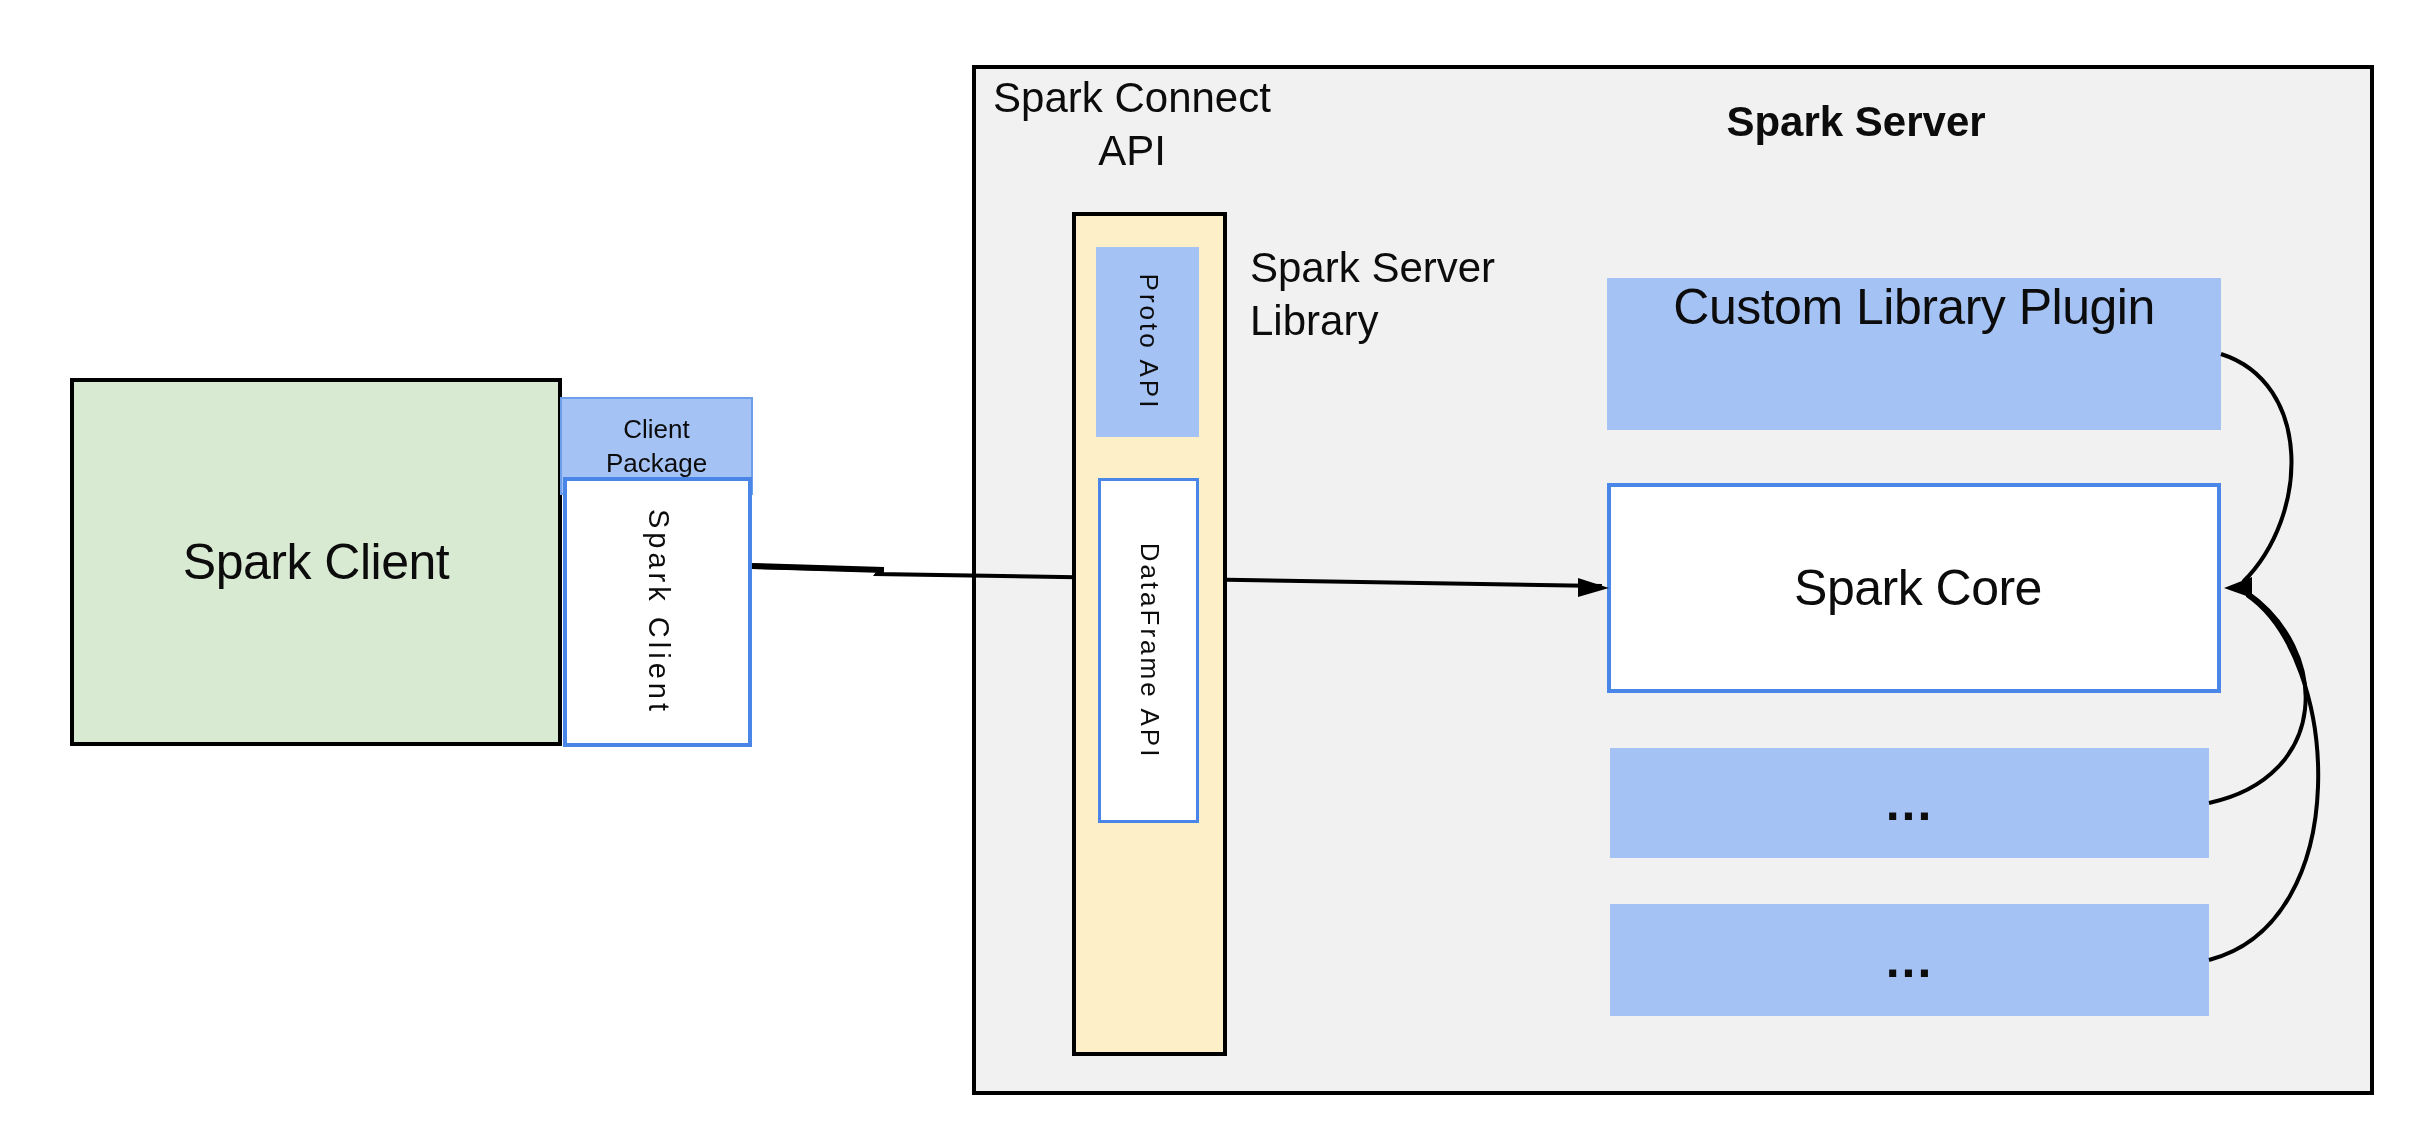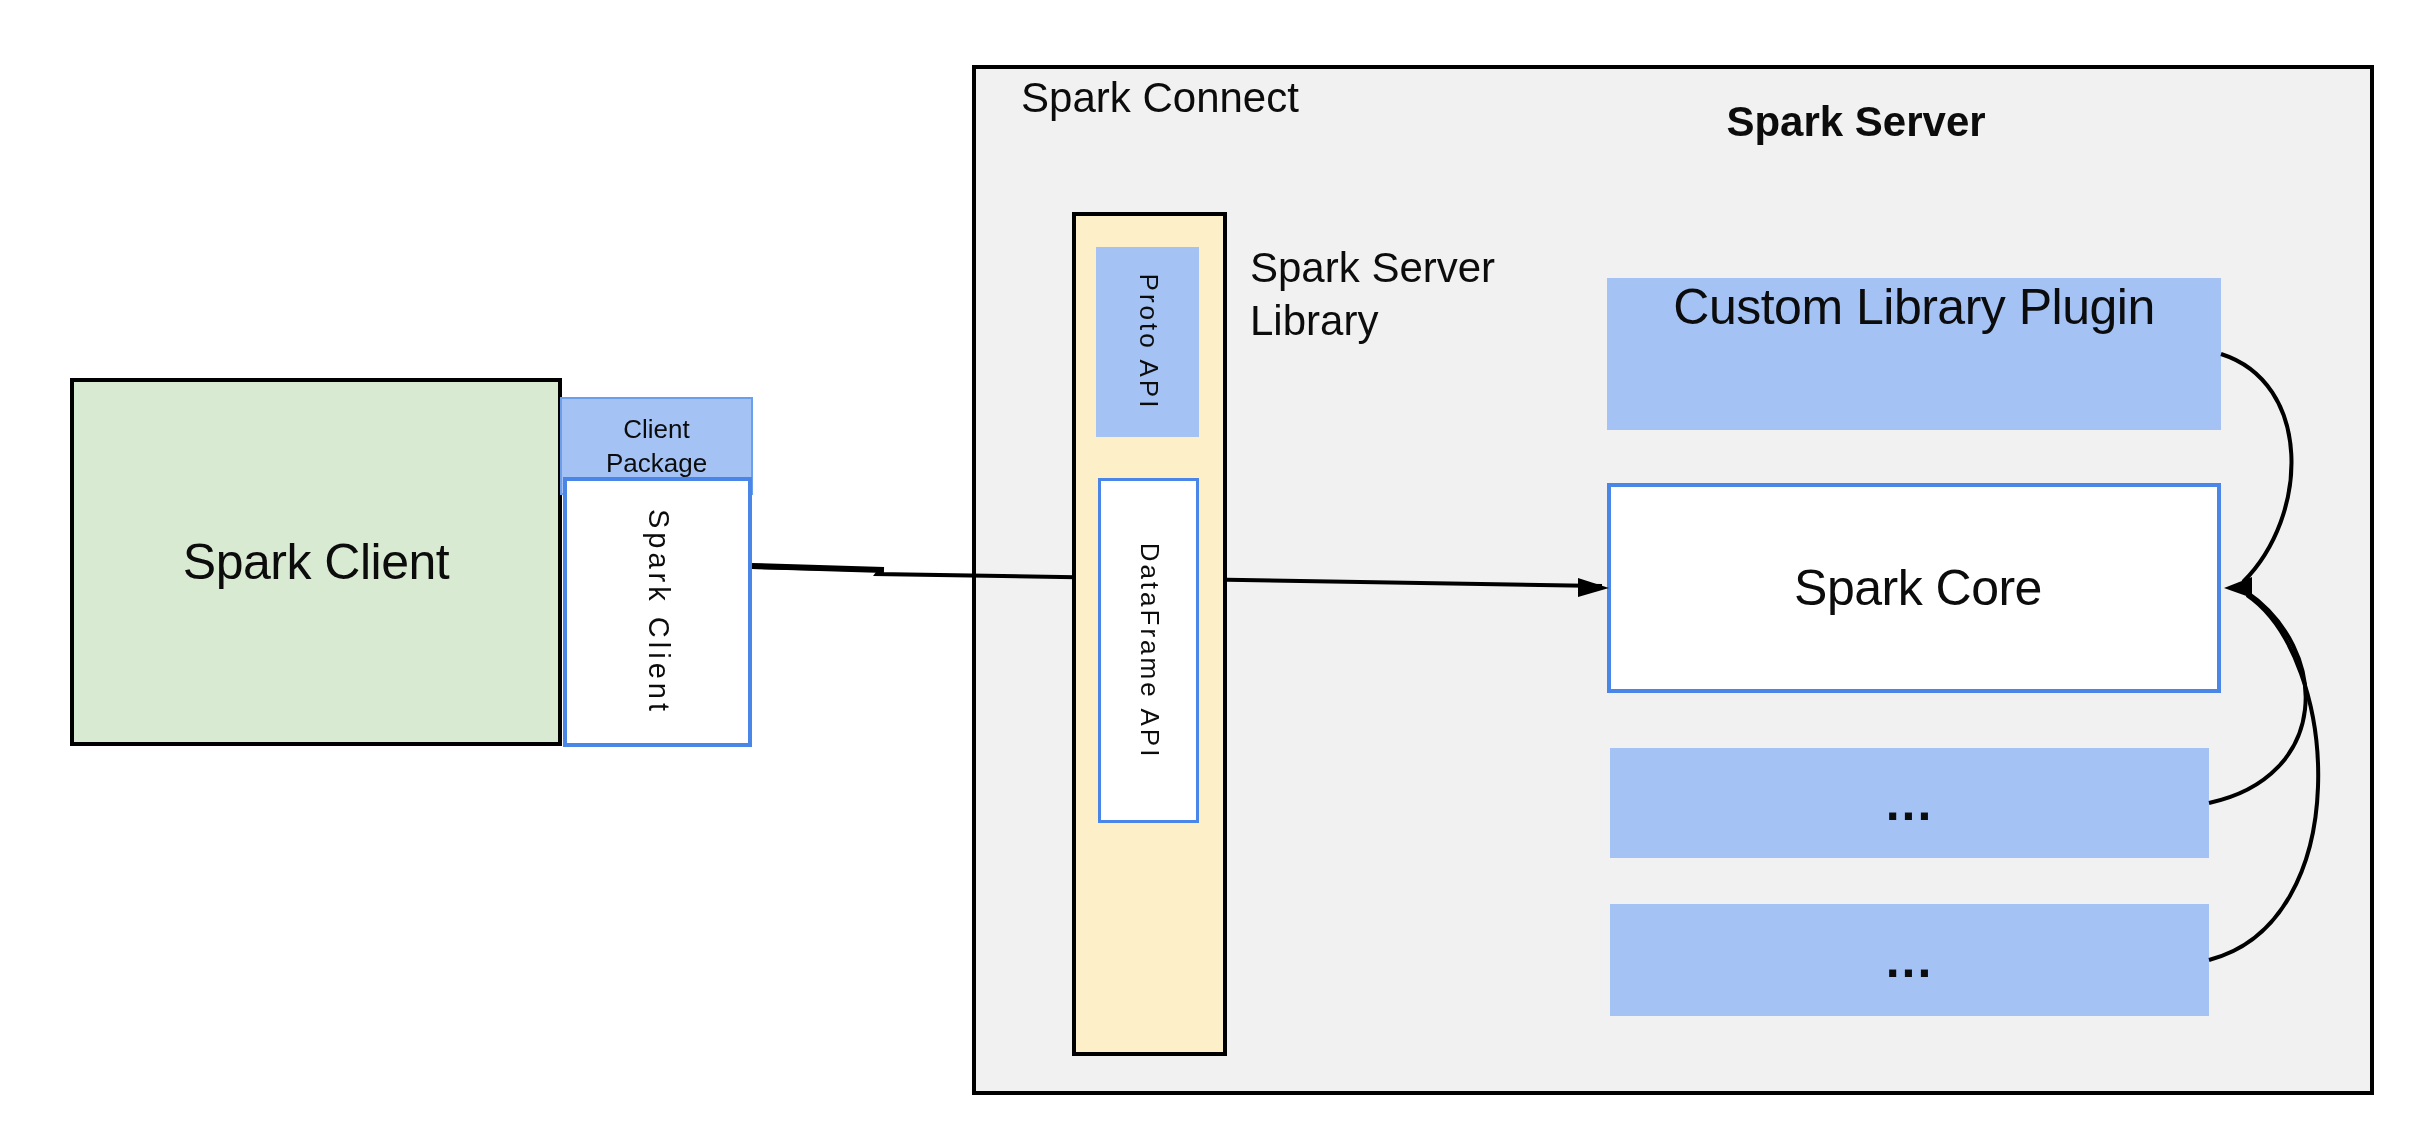--- a/index.html
+++ b/index.html
@@ -37,21 +37,21 @@
   }
 
   
   .gray-box{
     left:972px;top:65px;width:1402px;height:1030px;
     background:#f1f1f2;border:4px solid #000;
     z-index:1;
   }
 
   .connect-api-label{
-    left:960px;top:72px;width:400px;
+    left:932px;top:72px;width:400px;
     text-align:center;font-size:42px;line-height:1.25;
     z-index:6;
   }
   .server-title{
     left:1656px;top:98px;width:400px;
     text-align:center;font-size:42px;font-weight:bold;
     z-index:6;
   }
   .library-label{
     left:1250px;top:242px;width:340px;
@@ -163,20 +163,21 @@
   <div class="abs yellow-box"></div>
   <div class="abs proto-api">
     <span class="vtext small">Proto API</span>
   </div>
   <div class="abs dataframe-api">
     <span class="vtext small">DataFrame API</span>
   </div>
 
   <div class="abs connect-api-label">
     <span class="label-line">Spark Connect</span>
+    <span class="label-line">API</span>
   </div>
   <div class="abs server-title">Spark Server</div>
   <div class="abs library-label">
     <span class="label-line">Spark Server</span>
     <span class="label-line">Library</span>
   </div>
 
 </div>
 
 </body></html>

